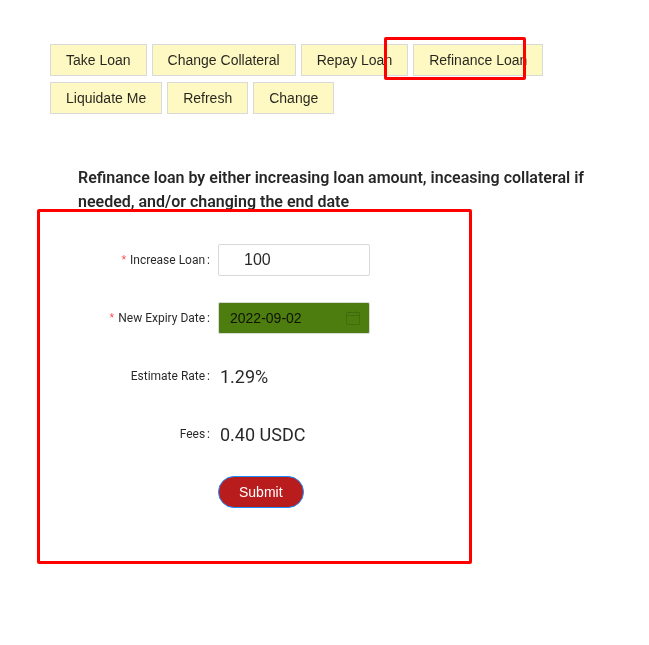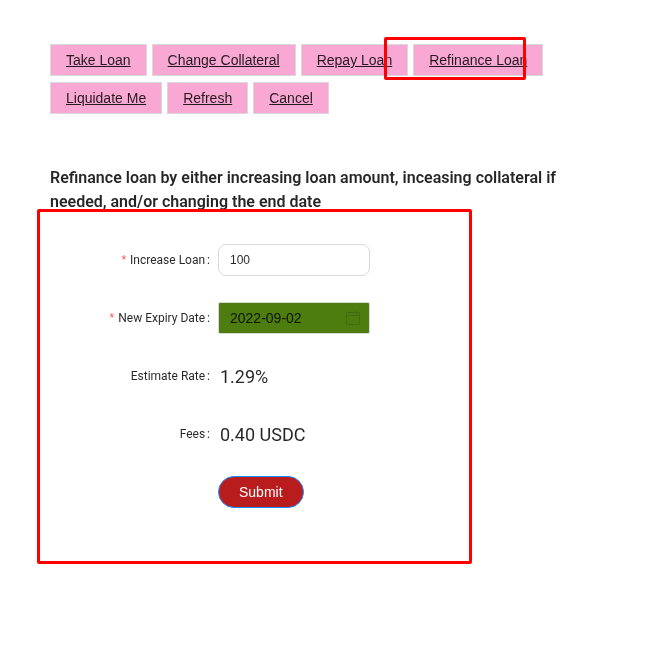--- a/index.html
+++ b/index.html
@@ -18,50 +18,50 @@
     padding: 44px 34px 0 50px;
   }
   .tabbar {
     display: flex;
     flex-wrap: wrap;
     gap: 0;
     margin-bottom: 46px;
   }
   .tab-btn {
     border: 1px solid #d9d9d9;
-    background: #f9a8d4;
+    background: #fef9c3;
     padding: 6px 15px;
     height: 32px;
     line-height: 18px;
     font-size: 14px;
     color: rgba(0,0,0,0.85);
     cursor: pointer;
     margin-right: -1px;
     margin-bottom: 6px;
     white-space: nowrap;
-    text-decoration: underline;
   }
   .tab-btn + .tab-btn { margin-left: 6px; }
   .tab-row2 { width: 100%; display:flex; }
   .highlight-tab {
     position: absolute;
     border: 3px solid #ff0000;
     pointer-events: none;
     border-radius: 2px;
   }
   .highlight-tab.t1 {
     left: 384px; top: 37px; width: 142px; height: 43px;
   }
   .section-title {
     font-size: 16px;
     font-weight: 600;
     color: rgba(0,0,0,0.85);
     line-height: 1.5;
     margin-bottom: 10px;
     max-width: 540px;
+    margin-left: 28px;
   }
   .form-wrap {
     position: relative;
     padding: 20px 10px 18px 10px;
     width: 422px;
   }
   .highlight-form {
     position: absolute;
     left: 37px; top: 209px;
     width: 435px; height: 355px;
@@ -93,23 +93,23 @@
     content: ":";
     margin-left: 2px;
   }
   .input-col {
     flex: 0 0 auto;
   }
   .txt-input {
     width: 152px;
     height: 32px;
     border: 1px solid #d9d9d9;
-    border-radius: 8px;
-    padding: 4px 11px;
-    font-size: 12px;
+    border-radius: 2px;
+    padding: 4px 25px;
+    font-size: 16px;
     color: rgba(0,0,0,0.85);
     background: #fff;
     outline: none;
   }
   .date-input {
     width: 152px;
     height: 32px;
     border: 1px solid #d9d9d9;
     border-radius: 2px;
     padding: 4px 28px 4px 11px;
@@ -155,21 +155,21 @@
 <div class="page">
 
   <div class="tabbar">
     <button class="tab-btn">Take Loan</button>
     <button class="tab-btn">Change Collateral</button>
     <button class="tab-btn">Repay Loan</button>
     <button class="tab-btn">Refinance Loan</button>
     <div class="tab-row2">
       <button class="tab-btn" style="margin-left:0">Liquidate Me</button>
       <button class="tab-btn">Refresh</button>
-      <button class="tab-btn">Cancel</button>
+      <button class="tab-btn">Change</button>
     </div>
   </div>
 
   <div class="highlight-tab t1"></div>
 
   <div class="section-title">Refinance loan by either increasing loan amount, inceasing collateral if needed, and/or changing the end date</div>
 
   <div class="form-wrap">
 
     <div class="form-row">

